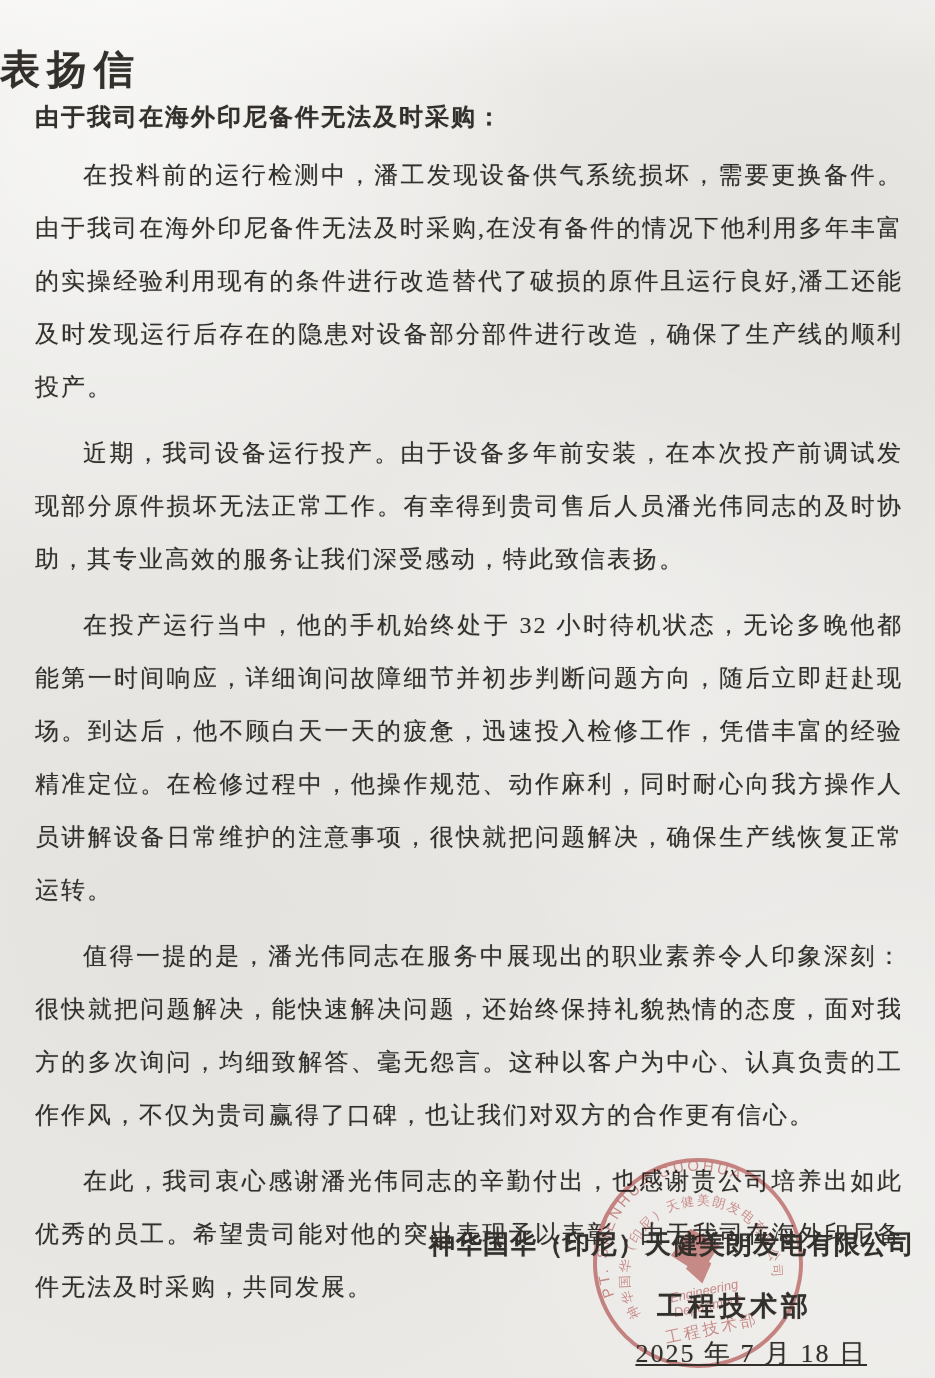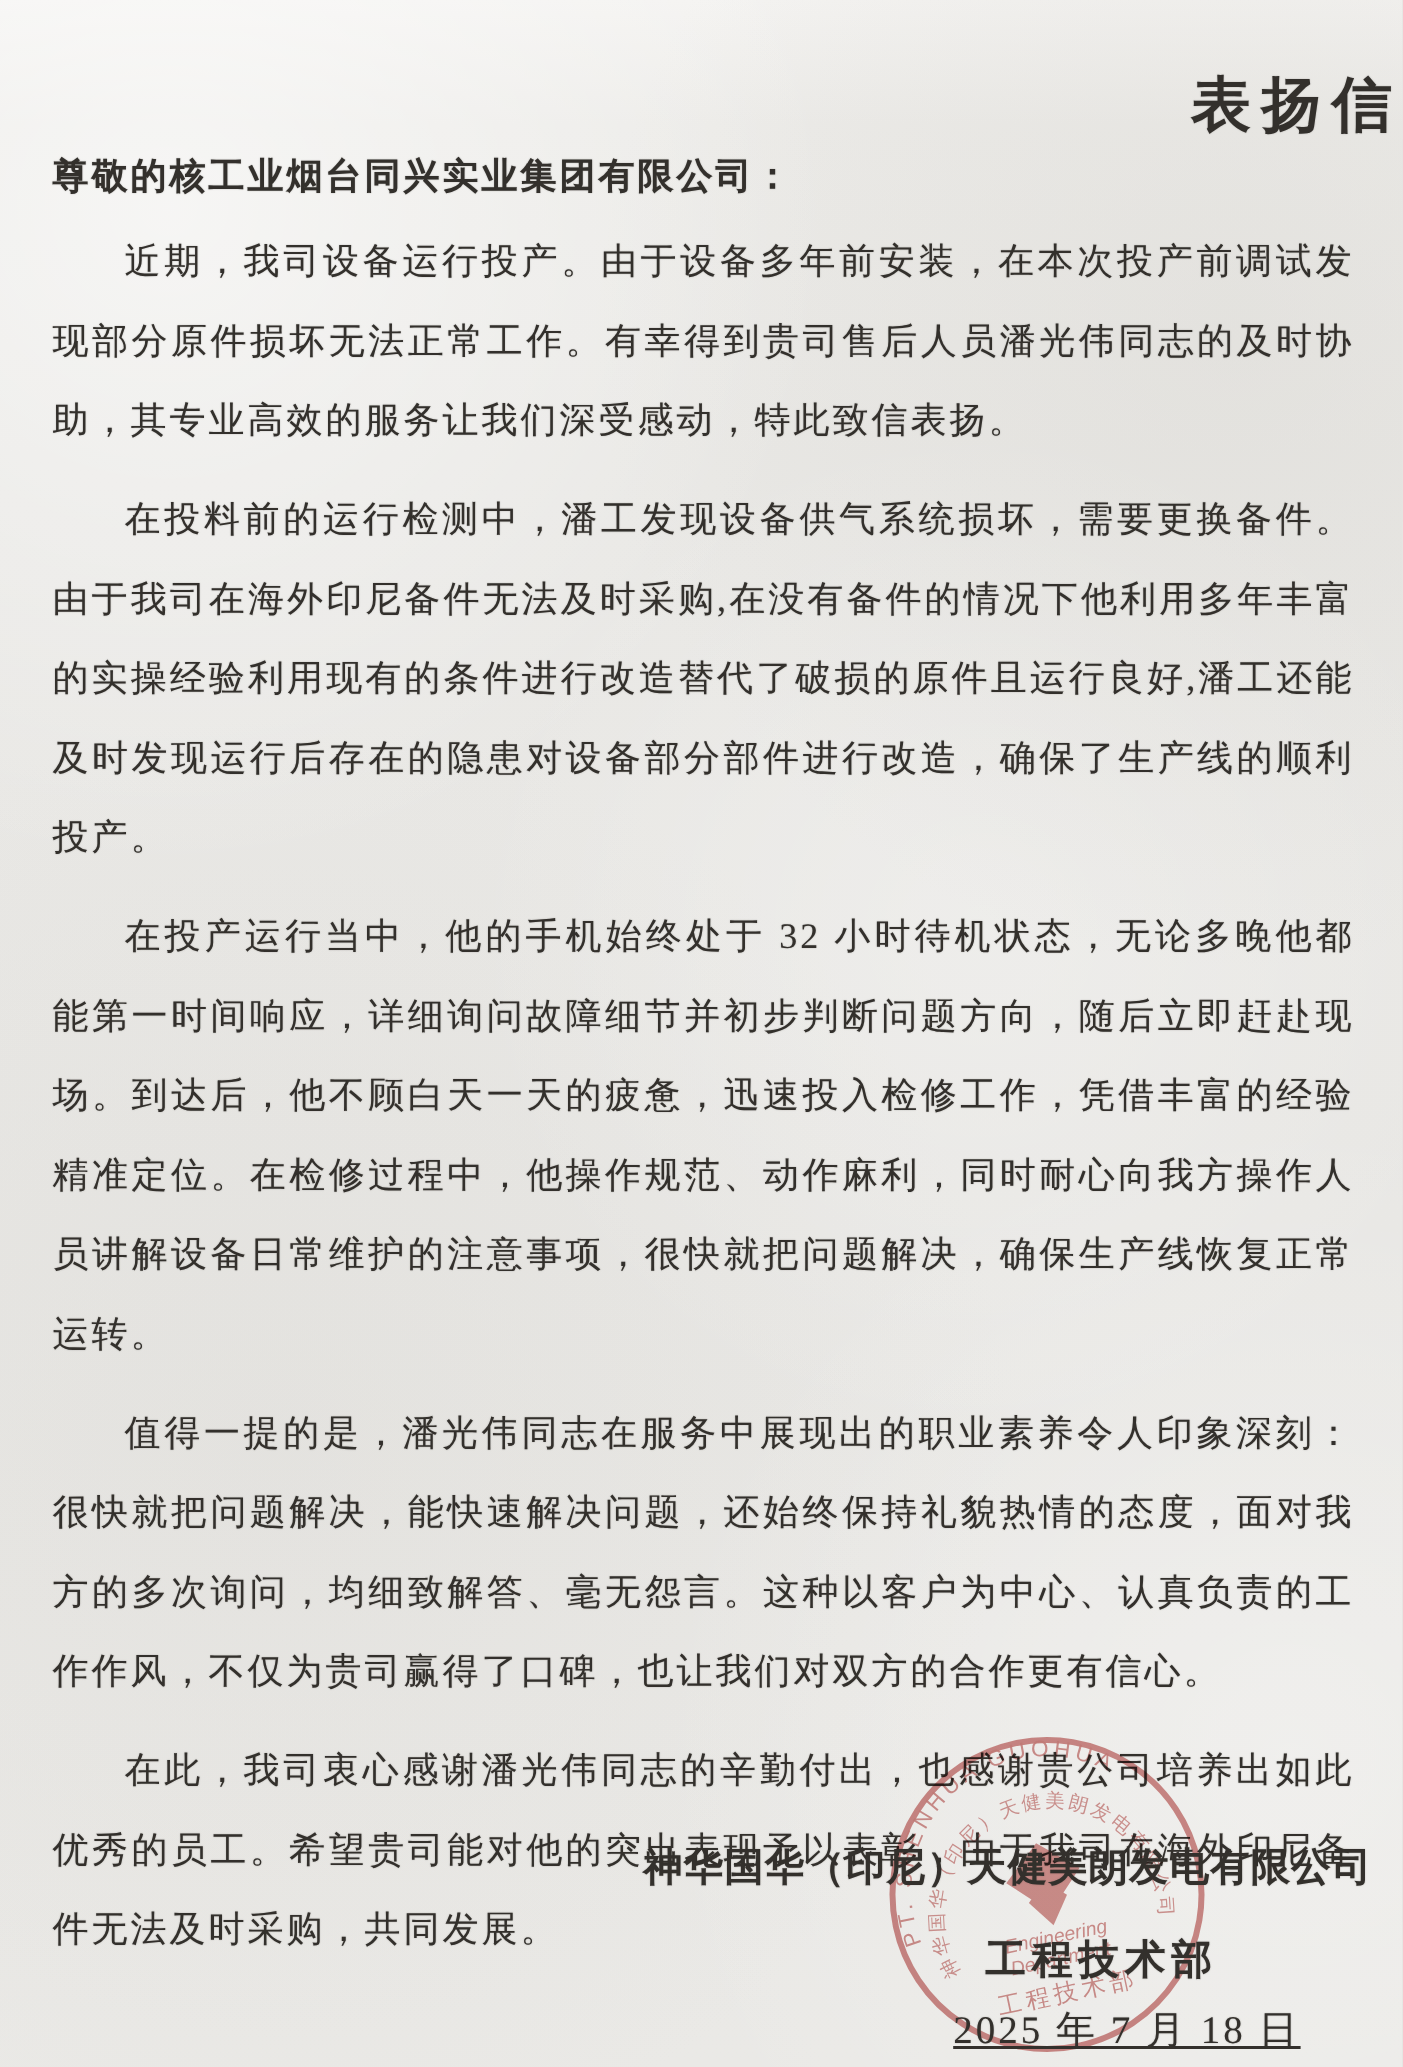--- a/index.html
+++ b/index.html
@@ -18,21 +18,21 @@
     background:
       radial-gradient(circle at 12% 10%, rgba(255,255,255,.55), transparent 30%),
       radial-gradient(circle at 88% 16%, rgba(214,212,207,.35), transparent 30%),
       radial-gradient(circle at 70% 45%, rgba(255,255,255,.25), transparent 35%),
       radial-gradient(circle at 20% 70%, rgba(210,208,203,.22), transparent 40%),
       radial-gradient(circle at 92% 85%, rgba(255,255,255,.30), transparent 30%);
   }
   .doc-text{color:#33302c;text-shadow:0 0 1px rgba(55,52,48,.38);}
   .title{
     position:absolute;top:42px;left:0;width:100%;
-    text-align:right;font-size:40px;font-weight:700;letter-spacing:7px;
+    text-align:left;font-size:40px;font-weight:700;letter-spacing:7px;
     font-family:"Liberation Sans","DejaVu Sans",sans-serif;
   }
   .salutation{
     position:absolute;top:101px;left:35px;right:32px;
     font-size:24px;letter-spacing:2px;font-weight:600;
   }
   .body-block{
     position:absolute;top:149px;left:35px;right:32px;
     font-size:24px;line-height:53px;letter-spacing:2px;
     text-align:justify;text-justify:inter-character;
@@ -55,25 +55,25 @@
     z-index:2;mix-blend-mode:multiply;opacity:.85;
   }
 </style>
 </head>
 <body>
 
 <div class="page">
 
   <div class="title doc-text">表扬信</div>
 
-  <div class="salutation doc-text">尊敬的核工业烟台同兴实业集团有限公司：</div>
+  <div class="salutation doc-text">由于我司在海外印尼备件无法及时采购：</div>
 
   <div class="body-block doc-text">
+    <p>在投料前的运行检测中，潘工发现设备供气系统损坏，需要更换备件。由于我司在海外印尼备件无法及时采购,在没有备件的情况下他利用多年丰富的实操经验利用现有的条件进行改造替代了破损的原件且运行良好,潘工还能及时发现运行后存在的隐患对设备部分部件进行改造，确保了生产线的顺利投产。</p>
     <p>近期，我司设备运行投产。由于设备多年前安装，在本次投产前调试发现部分原件损坏无法正常工作。有幸得到贵司售后人员潘光伟同志的及时协助，其专业高效的服务让我们深受感动，特此致信表扬。</p>
-    <p>在投料前的运行检测中，潘工发现设备供气系统损坏，需要更换备件。由于我司在海外印尼备件无法及时采购,在没有备件的情况下他利用多年丰富的实操经验利用现有的条件进行改造替代了破损的原件且运行良好,潘工还能及时发现运行后存在的隐患对设备部分部件进行改造，确保了生产线的顺利投产。</p>
     <p>在投产运行当中，他的手机始终处于 32 小时待机状态，无论多晚他都能第一时间响应，详细询问故障细节并初步判断问题方向，随后立即赶赴现场。到达后，他不顾白天一天的疲惫，迅速投入检修工作，凭借丰富的经验精准定位。在检修过程中，他操作规范、动作麻利，同时耐心向我方操作人员讲解设备日常维护的注意事项，很快就把问题解决，确保生产线恢复正常运转。</p>
     <p>值得一提的是，潘光伟同志在服务中展现出的职业素养令人印象深刻：很快就把问题解决，能快速解决问题，还始终保持礼貌热情的态度，面对我方的多次询问，均细致解答、毫无怨言。这种以客户为中心、认真负责的工作作风，不仅为贵司赢得了口碑，也让我们对双方的合作更有信心。</p>
     <p>在此，我司衷心感谢潘光伟同志的辛勤付出，也感谢贵公司培养出如此优秀的员工。希望贵司能对他的突出表现予以表彰，由于我司在海外印尼备件无法及时采购，共同发展。</p>
   </div>
 
   <div class="sig-company doc-text">神华国华（印尼）天健美朗发电有限公司</div>
 
   <div class="sig-dept doc-text">工程技术部</div>
 
   <div class="sig-date doc-text">2025 年 7 月 18 日</div>

